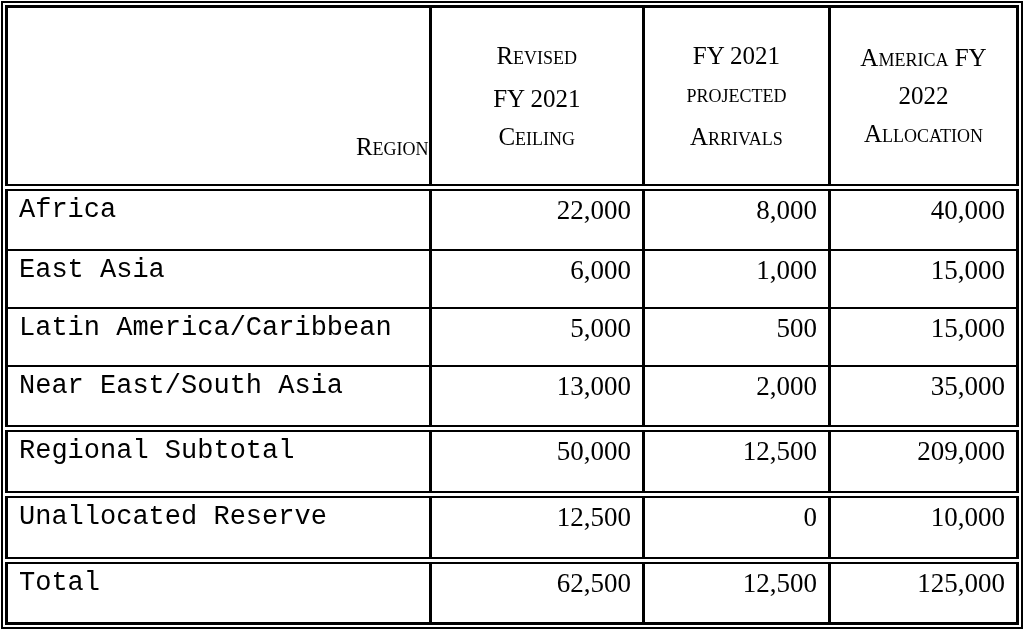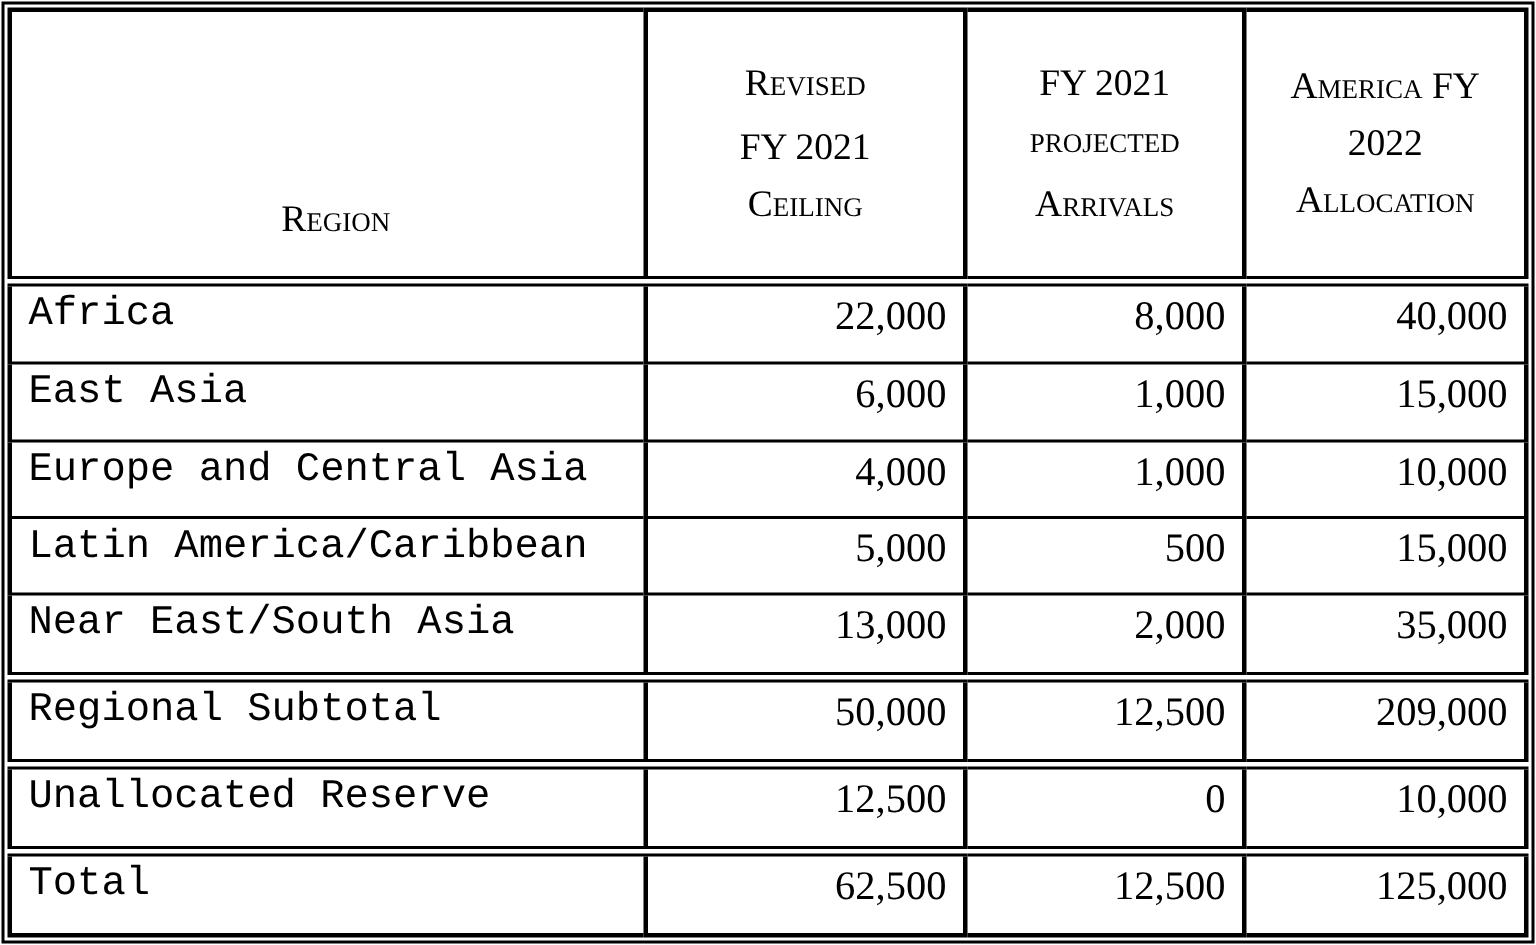--- a/index.html
+++ b/index.html
@@ -43,21 +43,21 @@
   thead th {
     font-weight: normal;
     font-variant: small-caps;
     font-size: 25px;
     line-height: 1.52;
     vertical-align: middle;
     text-align: center;
     padding: 0 2px;
   }
   th.region-header {
-    text-align: center;
+    text-align: right;
     vertical-align: bottom;
     padding: 0 0 18px 11px;
   }
   .hline { display: block; }
   .gap-above { margin-top: 5px; }
 
   tbody td {
     font-size: 27px;
     line-height: 1.1;
     vertical-align: top;
@@ -108,26 +108,20 @@
         <td class="num-cell">8,000</td>
         <td class="num-cell alloc-cell">40,000</td>
       </tr>
       <tr>
         <td class="region-cell">East Asia</td>
         <td class="num-cell">6,000</td>
         <td class="num-cell">1,000</td>
         <td class="num-cell alloc-cell">15,000</td>
       </tr>
       <tr>
-        <td class="region-cell">Europe and Central Asia</td>
-        <td class="num-cell">4,000</td>
-        <td class="num-cell">1,000</td>
-        <td class="num-cell alloc-cell">10,000</td>
-      </tr>
-      <tr>
         <td class="region-cell">Latin America/Caribbean</td>
         <td class="num-cell">5,000</td>
         <td class="num-cell">500</td>
         <td class="num-cell alloc-cell">15,000</td>
       </tr>
       <tr>
         <td class="region-cell">Near East/South Asia</td>
         <td class="num-cell">13,000</td>
         <td class="num-cell">2,000</td>
         <td class="num-cell alloc-cell">35,000</td>

